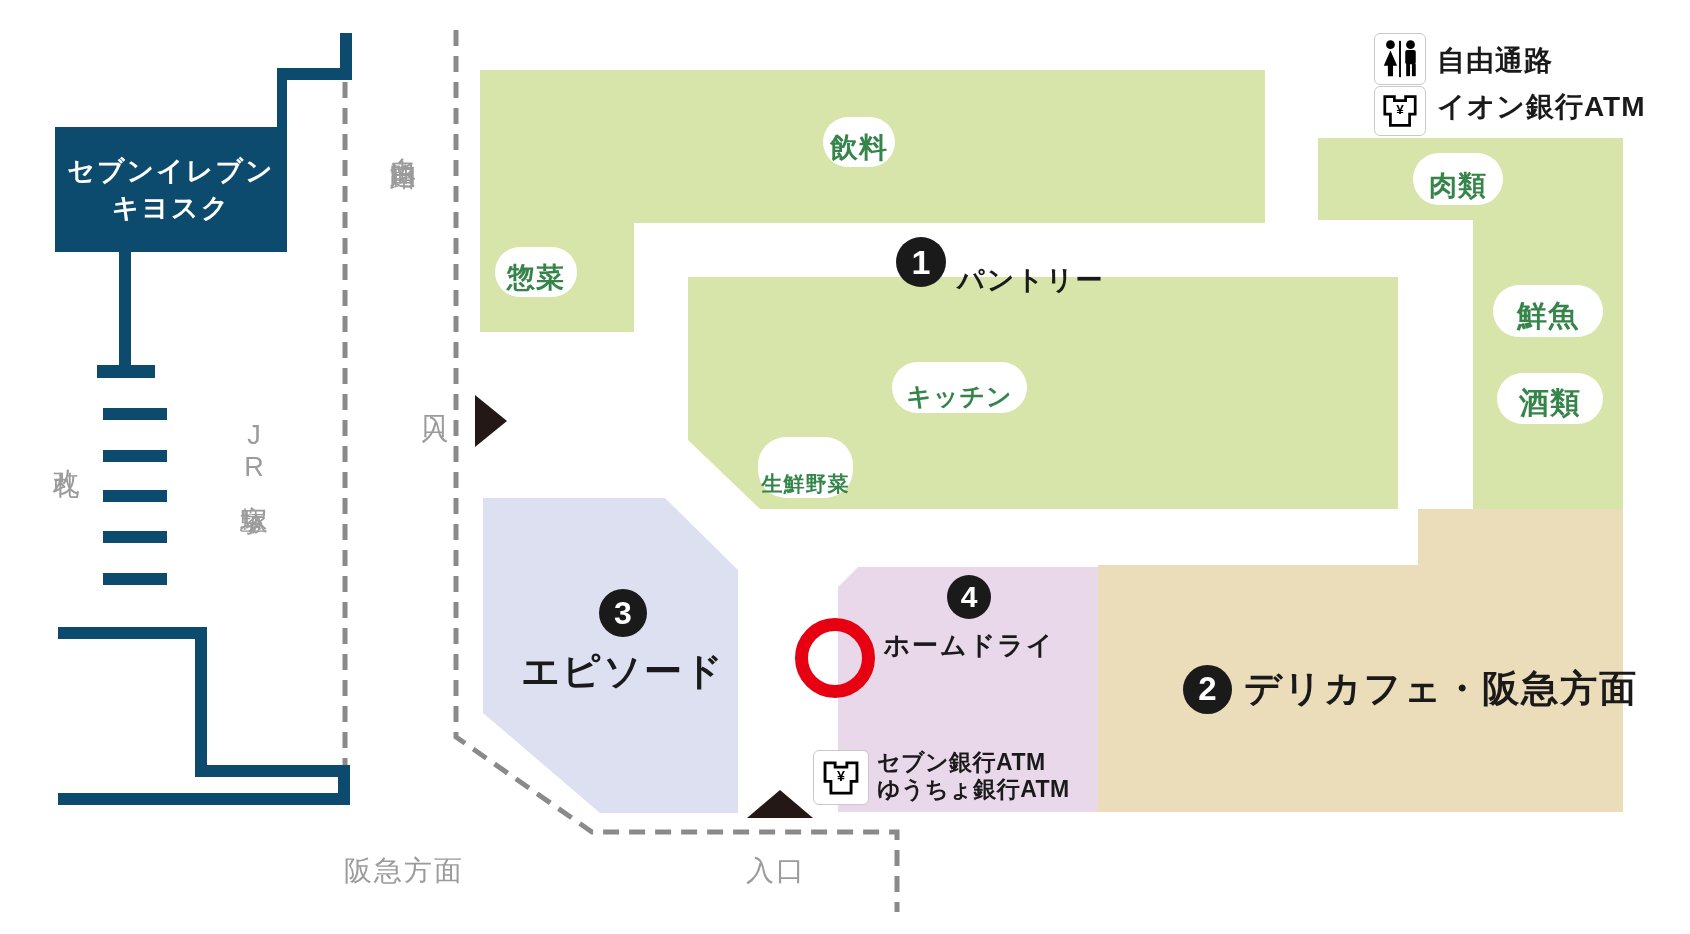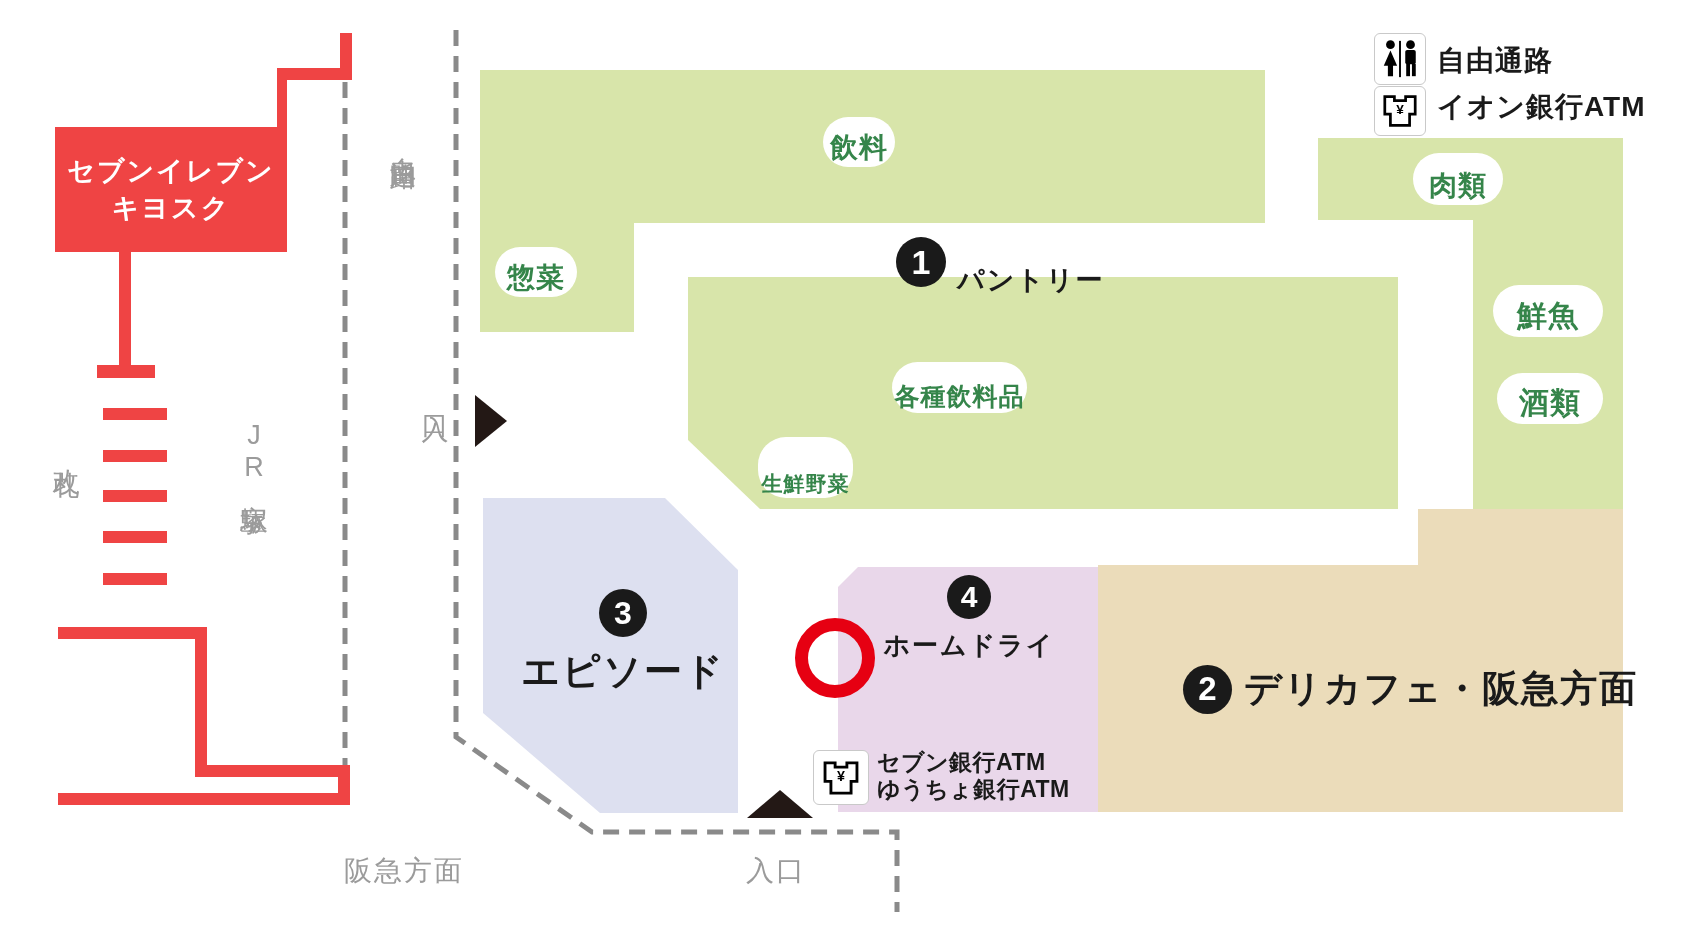--- a/index.html
+++ b/index.html
@@ -22,21 +22,21 @@
   
   .numcircle{
     background:#1a1a1a;color:#fff;border-radius:50%;
     display:flex;align-items:center;justify-content:center;
     font-weight:700;flex:0 0 auto;
   }
   .title-row{position:absolute;display:flex;align-items:center;}
   .title-col{position:absolute;display:flex;flex-direction:column;align-items:center;}
   .title-text{color:#1a1a1a;font-weight:600;letter-spacing:2px;white-space:nowrap;}
   
-  .gray{background:#ef4444;}
+  .gray{background:#0c4a6e;}
   .gtext{color:#9b9b9b;font-weight:500;letter-spacing:2px;}
   .vtext{writing-mode:vertical-rl;text-orientation:upright;}
   
   .red-ring{
     position:absolute;width:54px;height:54px;border:13px solid #e60012;border-radius:50%;
     background:transparent;
   }
   
   .tri-right{width:0;height:0;border-top:26px solid transparent;border-bottom:26px solid transparent;border-left:32px solid #231815;}
   .tri-up{width:0;height:0;border-left:33px solid transparent;border-right:33px solid transparent;border-bottom:28px solid #231815;}
@@ -110,21 +110,21 @@
   <div class="abs tri-up" style="left:747px;top:790px;"></div>
   <div class="abs gtext" style="left:746px;top:852px;font-size:28px;">入口</div>
 
   <div class="pill" style="left:823px;top:117px;width:72px;height:50px;font-size:28px;">
     <span>飲料</span>
   </div>
   <div class="pill" style="left:495px;top:247px;width:82px;height:50px;font-size:28px;">
     <span>惣菜</span>
   </div>
   <div class="pill" style="left:892px;top:362px;width:135px;height:51px;font-size:25px;">
-    <span>各種飲料品</span>
+    <span>キッチン</span>
   </div>
   <div class="pill" style="left:758px;top:437px;width:95px;height:61px;font-size:21px;">
     <span>生鮮野菜</span>
   </div>
   <div class="pill" style="left:1413px;top:153px;width:90px;height:52px;font-size:28px;">
     <span>肉類</span>
   </div>
   <div class="pill" style="left:1493px;top:285px;width:110px;height:52px;font-size:30px;">
     <span>鮮魚</span>
   </div>

